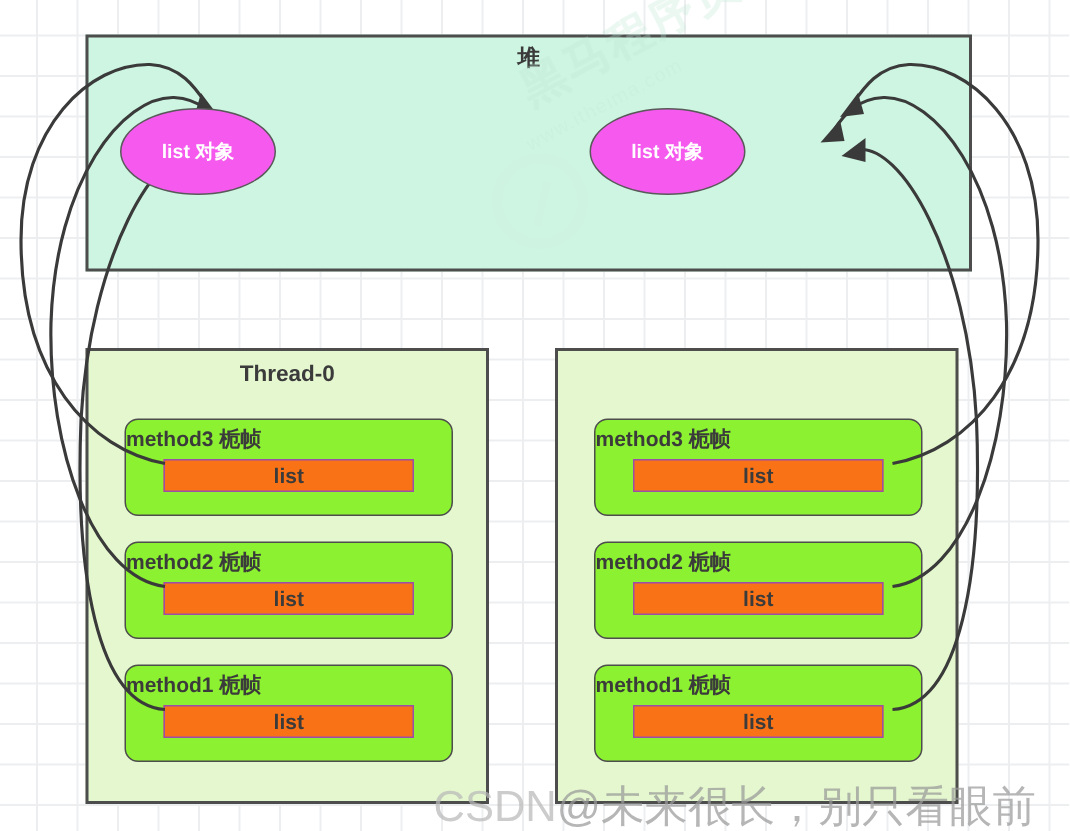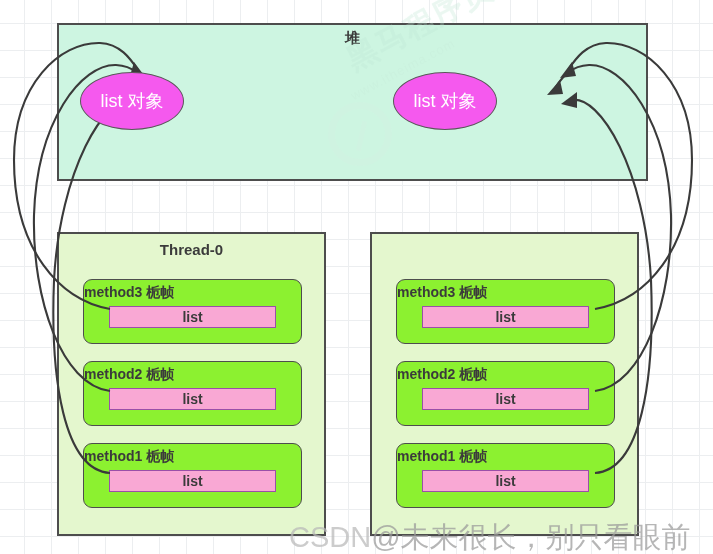--- a/index.html
+++ b/index.html
@@ -103,22 +103,22 @@
     position: absolute;
     width: 104px; height: 58px;
     border-radius: 50%;
     background: #f559ee;
     border: 1px solid #595959;
     box-sizing: border-box;
     display: flex;
     align-items: center;
     justify-content: center;
     color: #ffffff;
-    font-size: 18px;
-    font-weight: normal;
+    font-size: 13px;
+    font-weight: bold;
     z-index: 5;
   }
   .obj-left  { left: 80px;  top: 72px; }
   .obj-right { left: 393px; top: 72px; }
 
   
   .thread {
     position: absolute;
     top: 232px;
     width: 269px; height: 304px;
@@ -154,21 +154,21 @@
     position: absolute;
     left: 0; right: 16px; top: 4px;
     font-size: 14px;
     font-weight: bold;
     color: #3b3b3b;
   }
   .varbox {
     position: absolute;
     left: 25px; top: 26px;
     width: 167px; height: 22px;
-    background: #f9a8d4;
+    background: #f97316;
     border: 1px solid #9a4fa8;
     box-sizing: border-box;
     display: flex;
     align-items: center;
     justify-content: center;
     font-size: 14px;
     font-weight: bold;
     color: #3b3b3b;
   }
 

